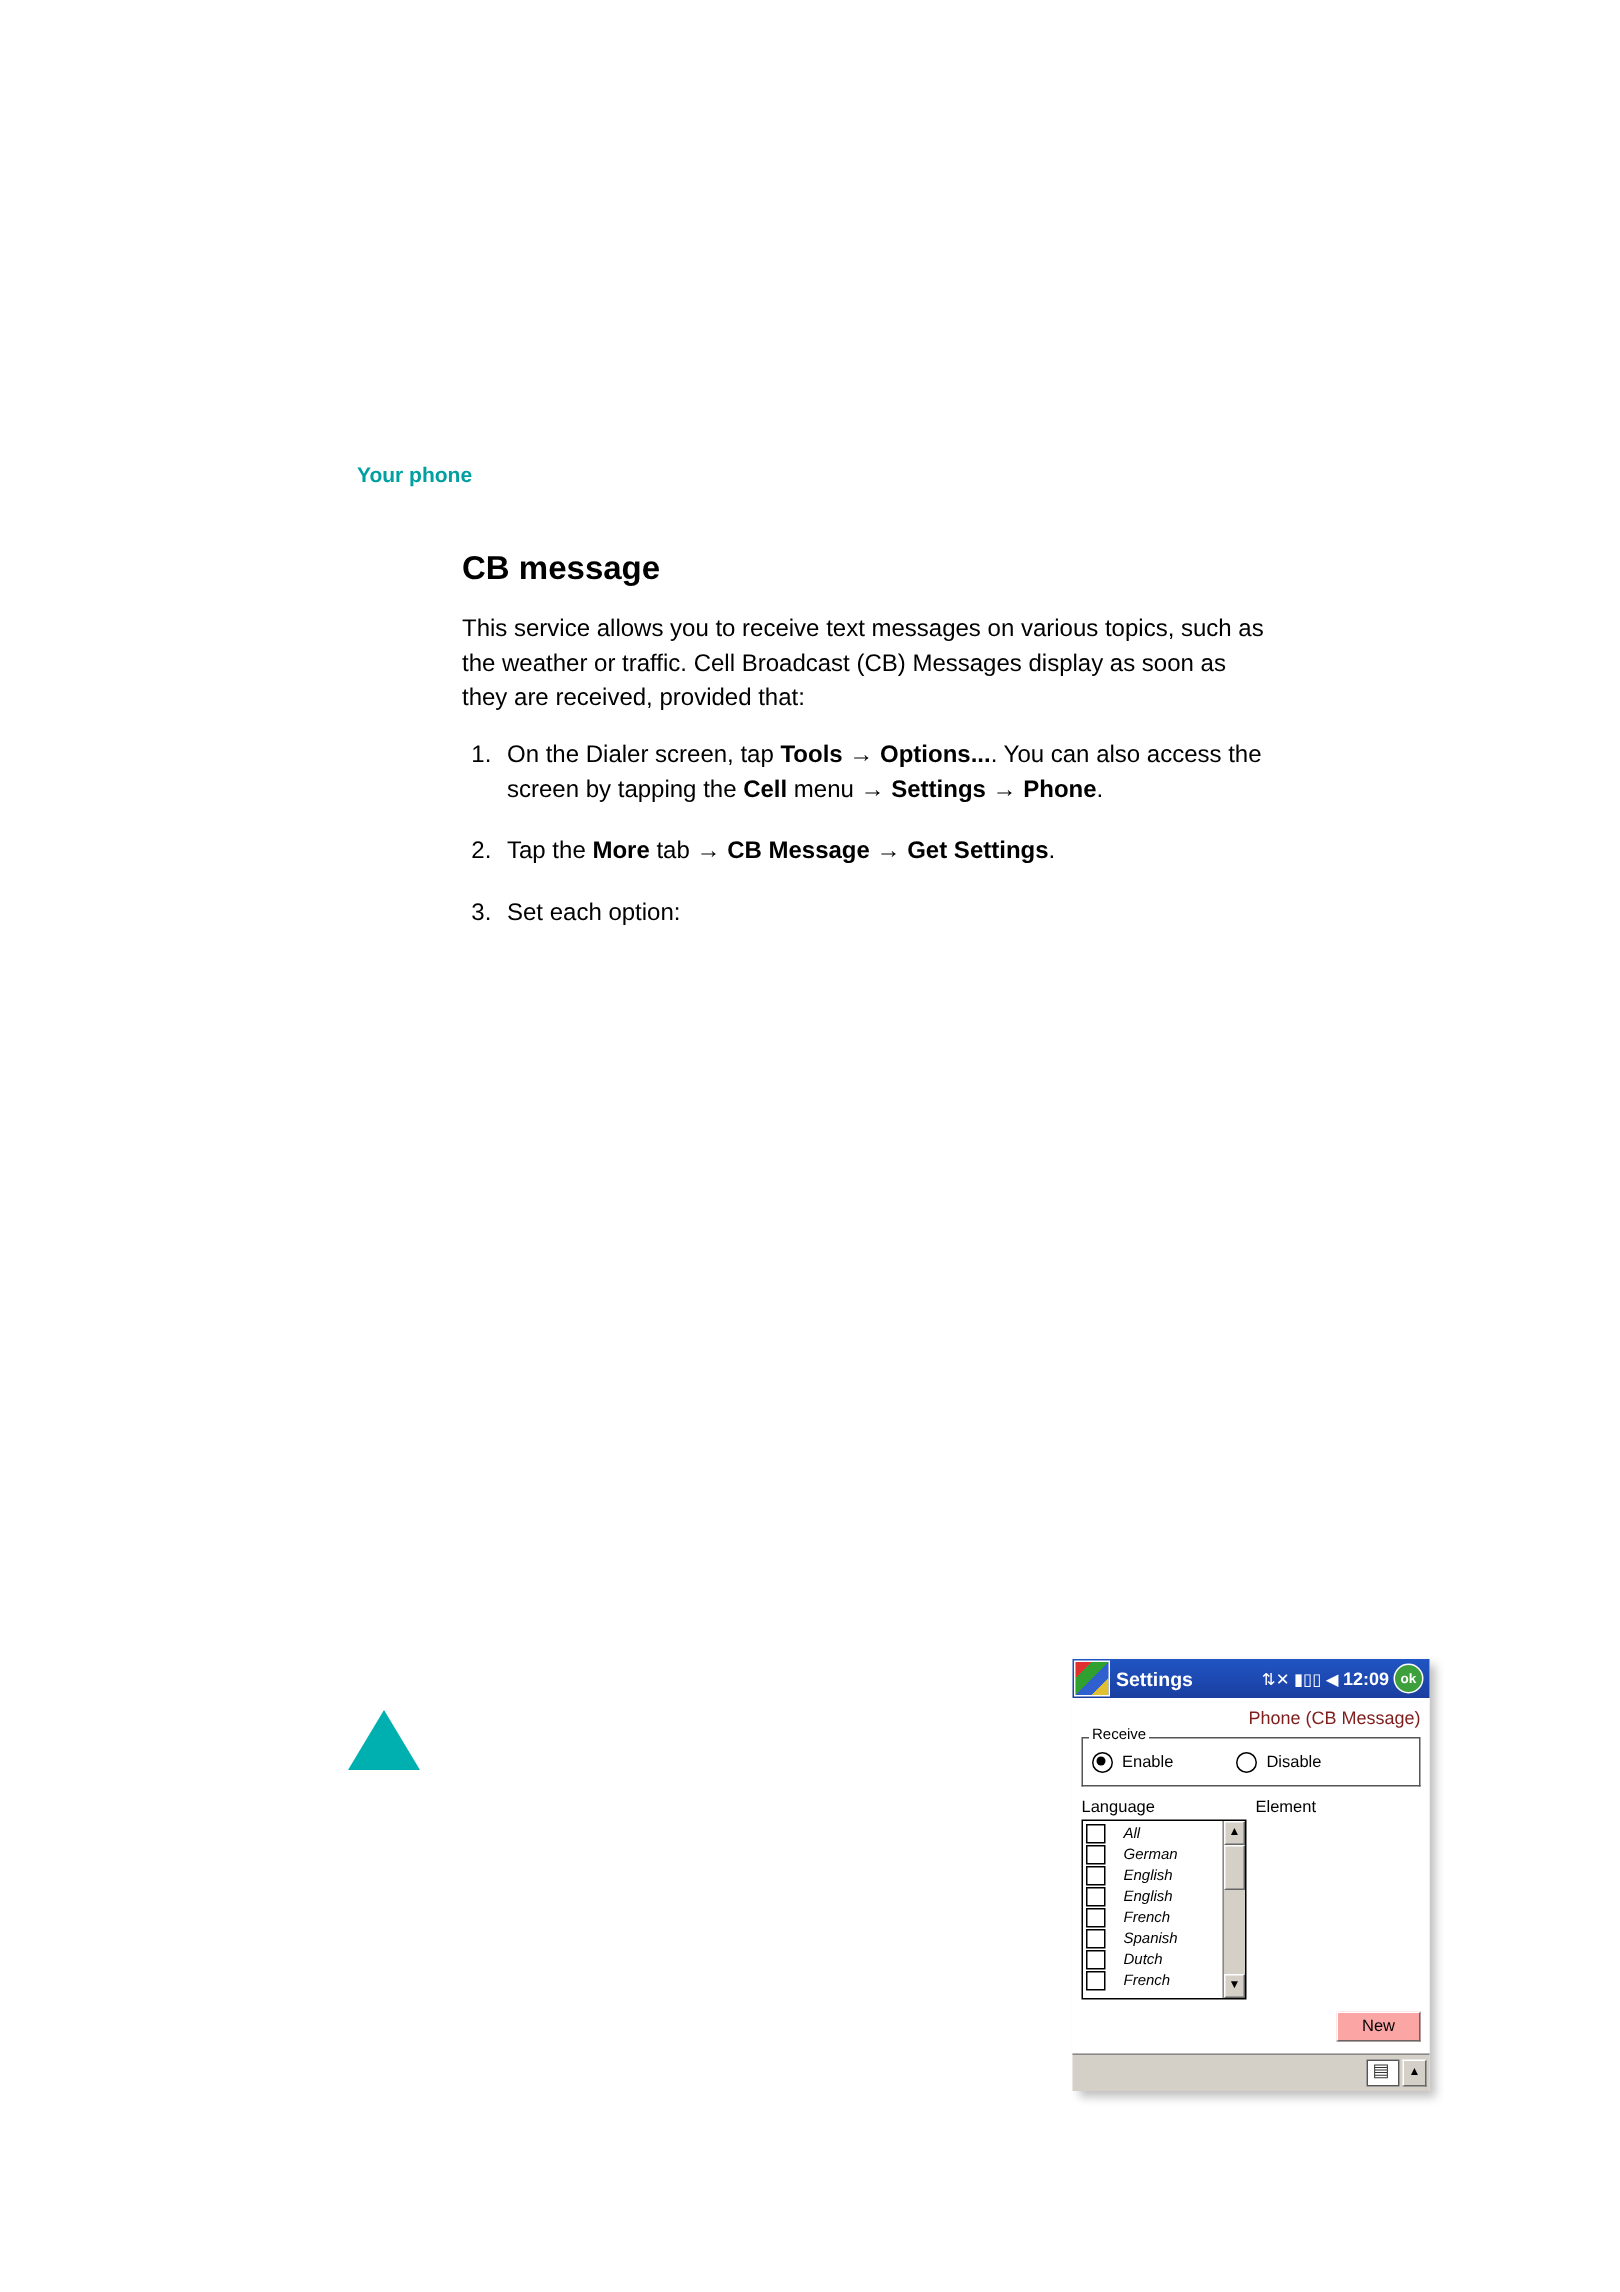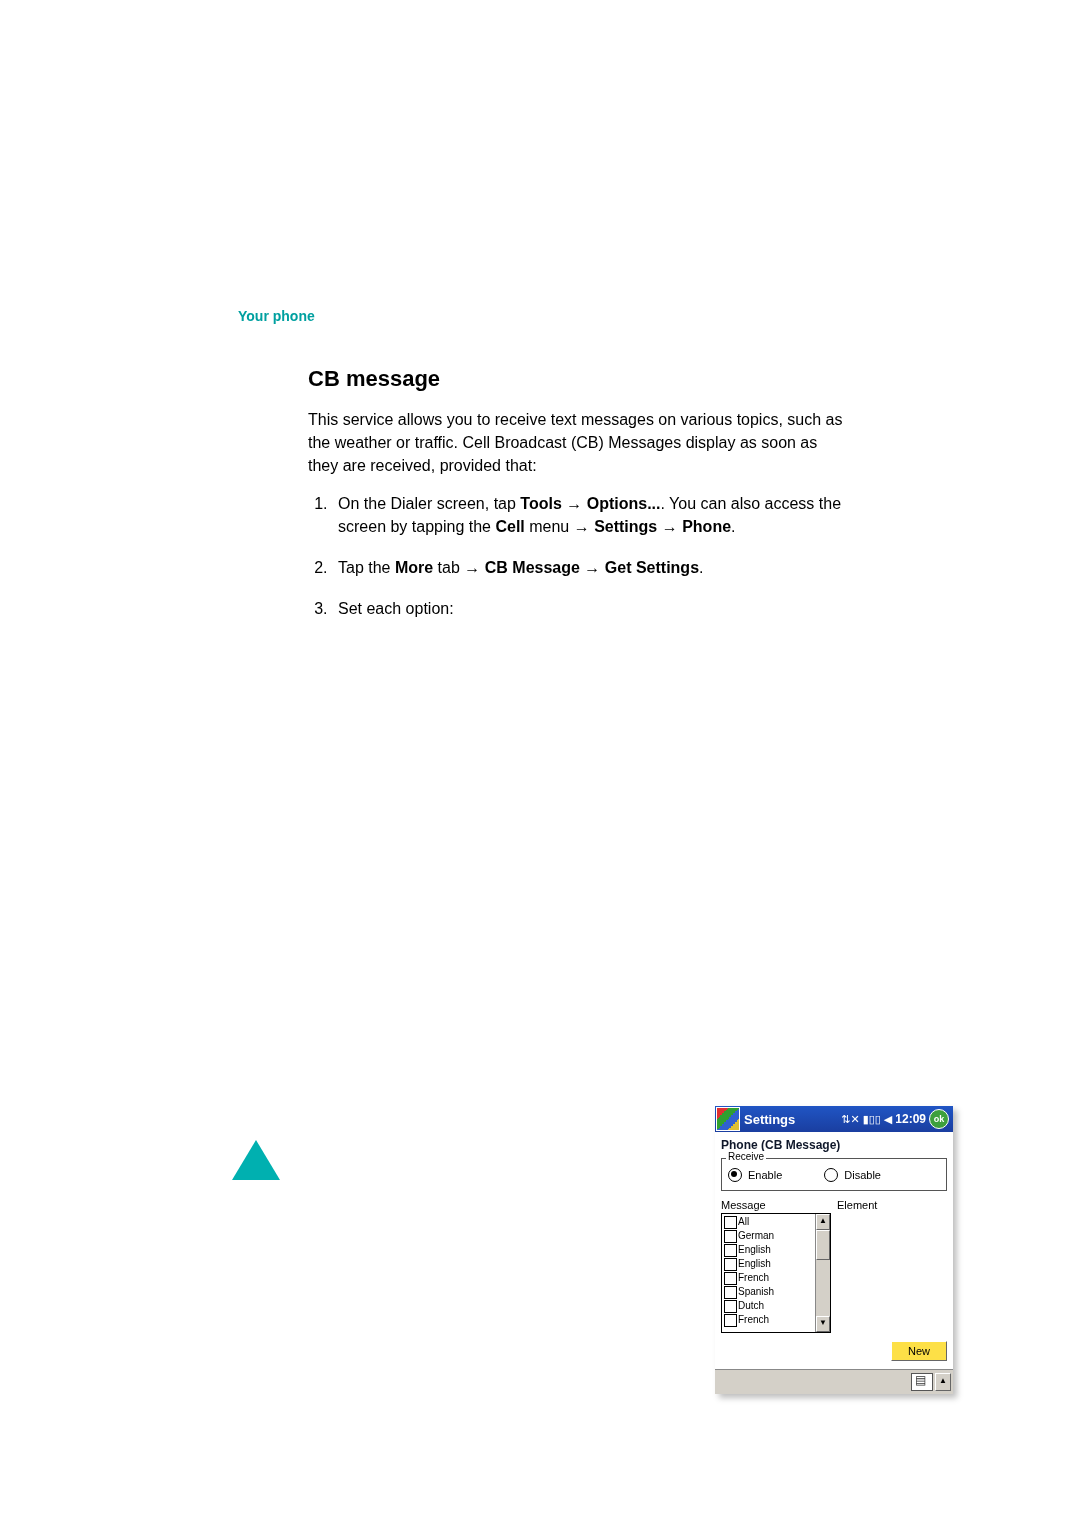--- a/index.html
+++ b/index.html
@@ -120,24 +120,25 @@
     font-size: 9px;
     font-weight: bold;
     display: flex;
     align-items: center;
     justify-content: center;
   }
   .wm-body {
     background: #fff;
   }
   .phone-cb {
-    color: #0f172a;
+    color: #7f1d1d;
     font-size: 12px;
-    font-weight: bold;
+    font-weight: normal;
     padding: 6px 6px 4px 6px;
+    text-align: right;
   }
   .receive-group {
     margin: 2px 6px 8px 6px;
     border: 1px solid #555;
     border-top: none;
     position: relative;
     padding: 10px 6px 8px 6px;
   }
   .receive-group::before {
     content: "";
@@ -226,22 +227,24 @@
     height: 28px;
     background: #d4d0c8;
     border: 1px solid #fff;
     border-right-color: #666;
     border-bottom-color: #666;
     margin: 0;
   }
   .scroll-space { flex: 1; }
   .chk-row {
     display: flex;
-    gap: 1px;
+    align-items: center;
+    gap: 12px;
     margin-bottom: 1px;
+    font-style: italic;
   }
   .chk {
     width: 11px;
     height: 11px;
     border: 1px solid #000;
     flex-shrink: 0;
     position: relative;
     background: #fff;
   }
   .chk.checked::after {
@@ -262,21 +265,21 @@
     height: 118px;
     padding: 2px;
     box-sizing: border-box;
   }
   .new-row {
     display: flex;
     justify-content: flex-end;
     padding: 8px 6px 8px 6px;
   }
   .new-btn {
-    background: #fde047;
+    background: #fca5a5;
     border: 1px solid #fff;
     border-right-color: #666;
     border-bottom-color: #666;
     font-size: 11px;
     padding: 3px 16px;
   }
   .wm-bottombar {
     height: 24px;
     background: #d4d0c8;
     border-top: 1px solid #888;
@@ -376,21 +379,21 @@
           <div class="radio checked"></div>
           <div class="radio-label">Enable</div>
           <div class="spacer"></div>
           <div class="radio"></div>
           <div class="radio-label">Disable</div>
         </div>
       </div>
 
       <div class="columns">
         <div class="col">
-          <div class="col-header">Message</div>
+          <div class="col-header">Language</div>
           <div class="listbox">
             <div class="list-items" id="lang-items">
                 <div class="chk-row">
                   <div class="chk"></div>
                   <div class="chk-label">All</div>
                 </div>
                 <div class="chk-row">
                   <div class="chk"></div>
                   <div class="chk-label">German</div>
                 </div>

